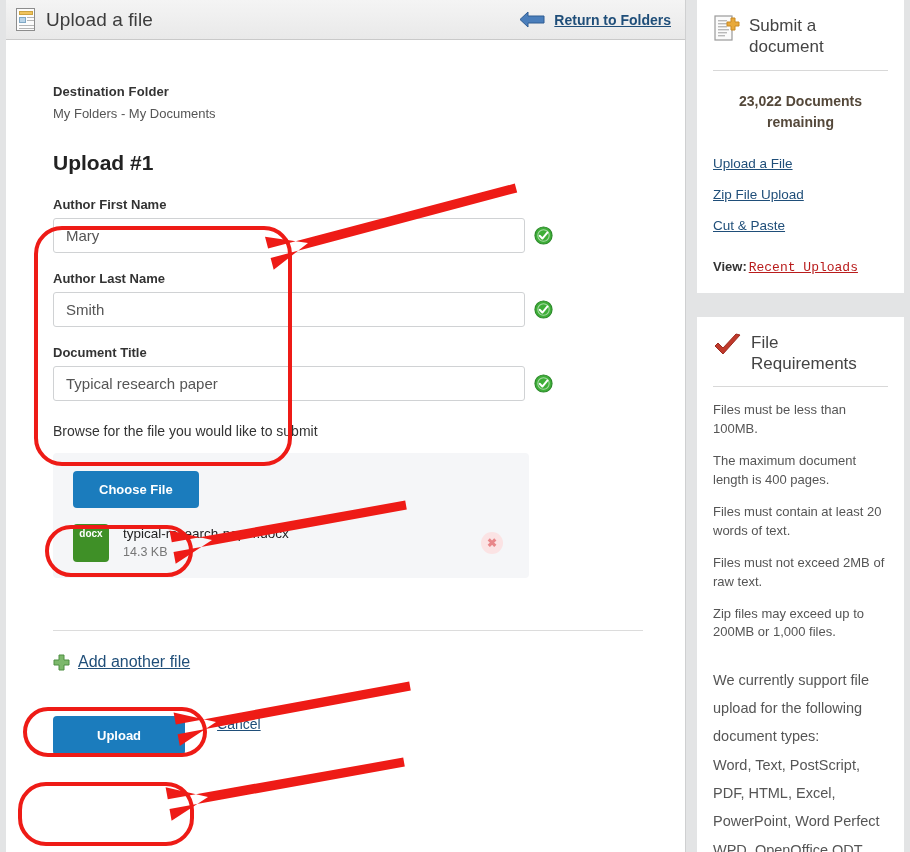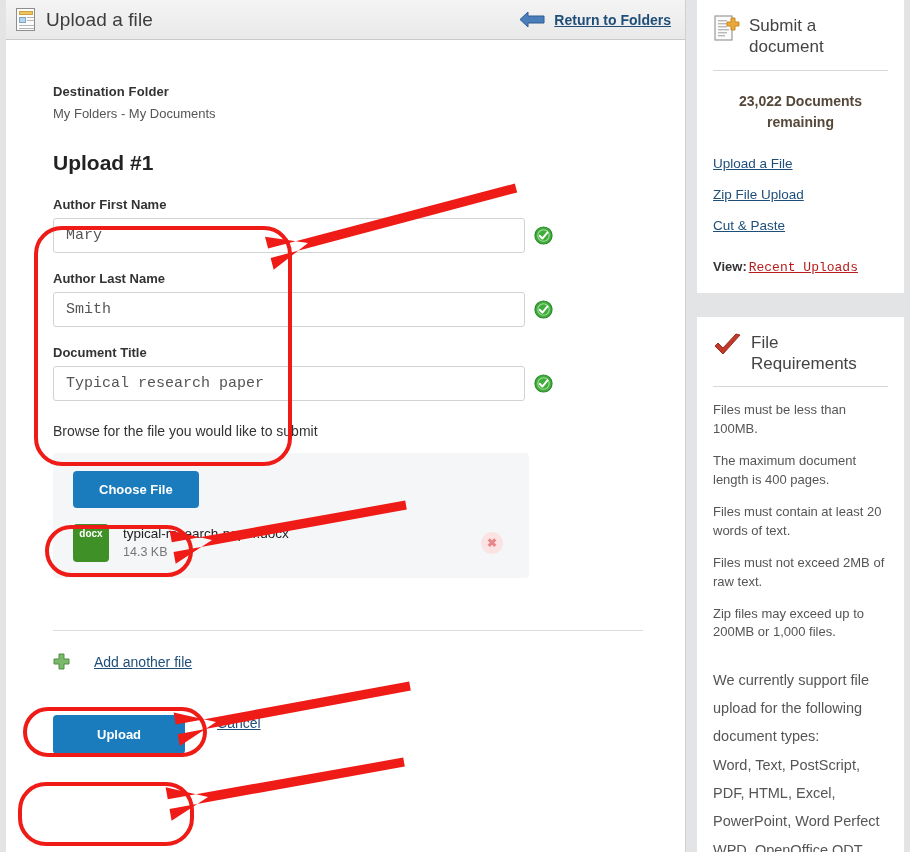--- a/index.html
+++ b/index.html
@@ -83,21 +83,21 @@
   .form-row { margin-bottom: 18px; position: relative; width: 500px; }
   .form-row .lbl {
     font-size: 13px; font-weight: bold; color: #333;
     display: block; margin-bottom: 6px;
   }
   .inp-line { display: flex; align-items: center; }
   .text-input {
     width: 476px; height: 35px;
     border: 1px solid #d0d2d4; border-radius: 3px;
     padding: 0 12px; font-size: 15px; color: #555;
-    font-family: Liberation Mono, monospace;
+    font-family: Liberation Sans, sans-serif;
     background: #fff; outline: none;
   }
   .check-icon {
     width: 19px; height: 19px; margin-left: 9px; flex: 0 0 auto;
     display: block;
   }
 
   #browse-caption {
     font-size: 14px; color: #333; margin: 22px 0 14px 0;
   }
@@ -145,23 +145,22 @@
 
   #divider {
     width: 590px; height: 1px; background: #dcdcdc;
     margin: 52px 0 0 0;
   }
   #add-another-row {
     display: flex; align-items: center; margin: 22px 0 0 0;
   }
   #plus-icon { width: 17px; height: 17px; display:block; margin-right: 8px; }
   #add-another-link {
-    font-size: 14px; color: #1f4e79; text-decoration: underline;
+    font-size: 16px; color: #1f4e79; text-decoration: underline;
     cursor: pointer;
-    margin-left: 16px;
   }
   #action-row {
     display: flex; align-items: flex-start; margin: 45px 0 0 0;
   }
   #upload-btn {
     background: #1b7cbd; color: #fff;
     font-size: 13px; font-weight: bold;
     border: none; border-radius: 4px;
     padding: 12px 44px; cursor: pointer;
     font-family: "Liberation Sans", sans-serif;

